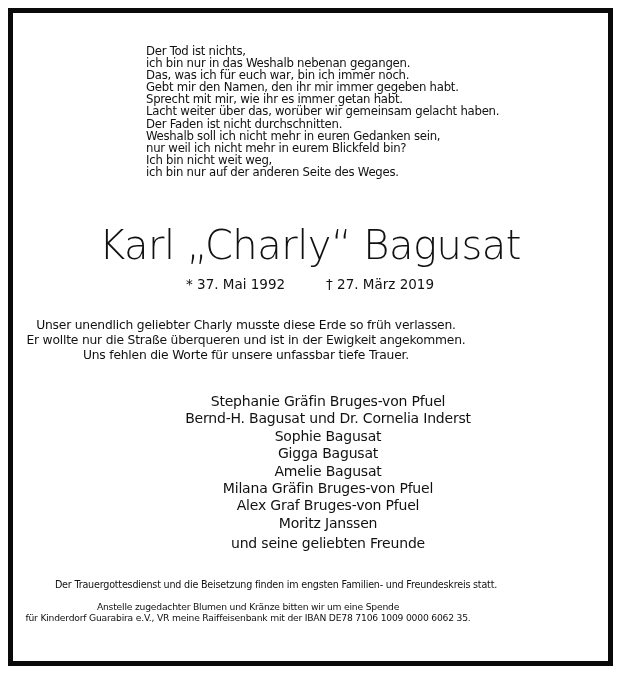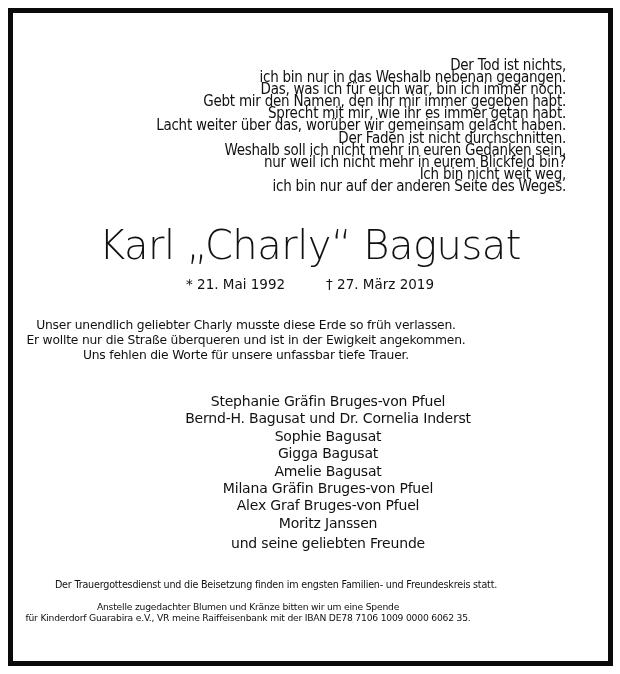--- a/index.html
+++ b/index.html
@@ -20,24 +20,24 @@
       left: 8px;
       top: 8px;
       width: 595px;
       height: 648px;
       border: 5px solid #0a0a0a;
       background: #ffffff;
     }
     .poem {
       position: absolute;
       right: 54px;
-      top: 59px;
+      top: 45px;
       width: 420px;
-      text-align: right;
-      font-size: 15px;
+      text-align: left;
+      font-size: 13px;
       line-height: 12.1px;
       letter-spacing: -0.25px;
       font-stretch: condensed;
     }
     .poem div { white-space: nowrap; }
     .name {
       position: absolute;
       left: 0;
       width: 620px;
       top: 221px;
@@ -129,21 +129,21 @@
   <div>Der Faden ist nicht durchschnitten.</div>
   <div>Weshalb soll ich nicht mehr in euren Gedanken sein,</div>
   <div>nur weil ich nicht mehr in eurem Blickfeld bin?</div>
   <div>Ich bin nicht weit weg,</div>
   <div>ich bin nur auf der anderen Seite des Weges.</div>
 </div>
 
 <div class="name">Karl „Charly“ Bagusat</div>
 
 <div class="dates">
-  <span class="birth">* 21. Mai 1992</span>
+  <span class="birth">* 37. Mai 1992</span>
   <span class="death">† 27. März 2019</span>
 </div>
 
 <div class="message">
   <div>Unser unendlich geliebter Charly musste diese Erde so früh verlassen.</div>
   <div>Er wollte nur die Straße überqueren und ist in der Ewigkeit angekommen.</div>
   <div>Uns fehlen die Worte für unsere unfassbar tiefe Trauer.</div>
 </div>
 
 <div class="mourners">

